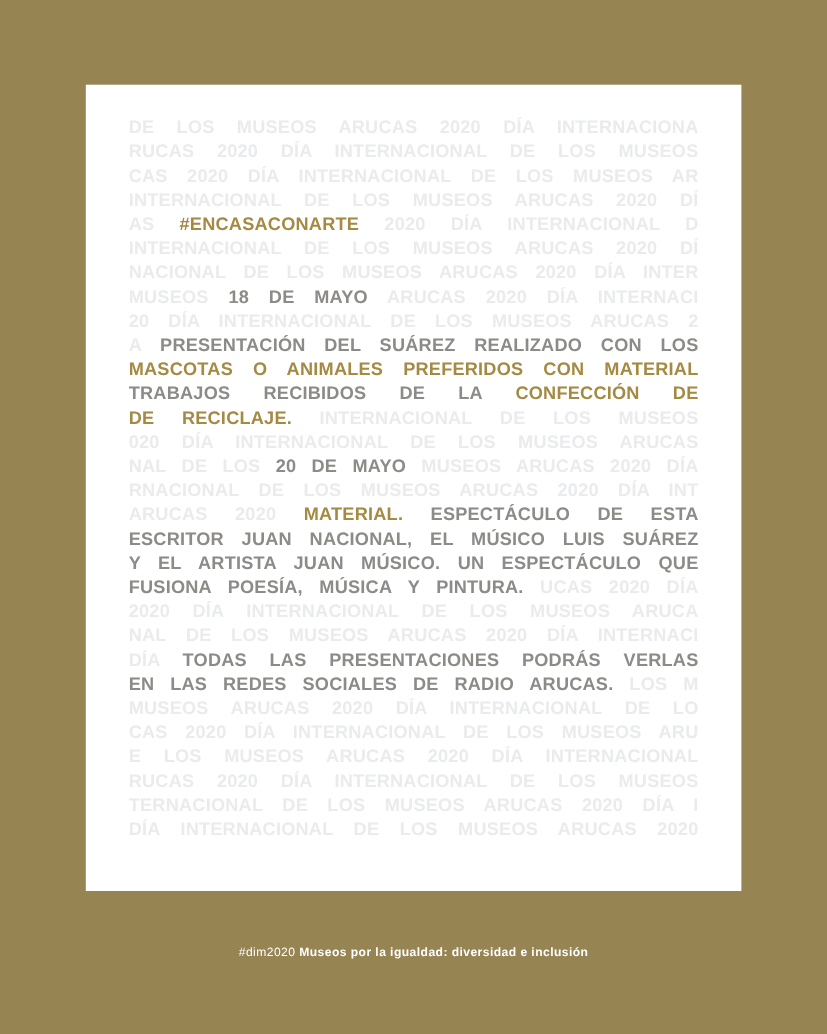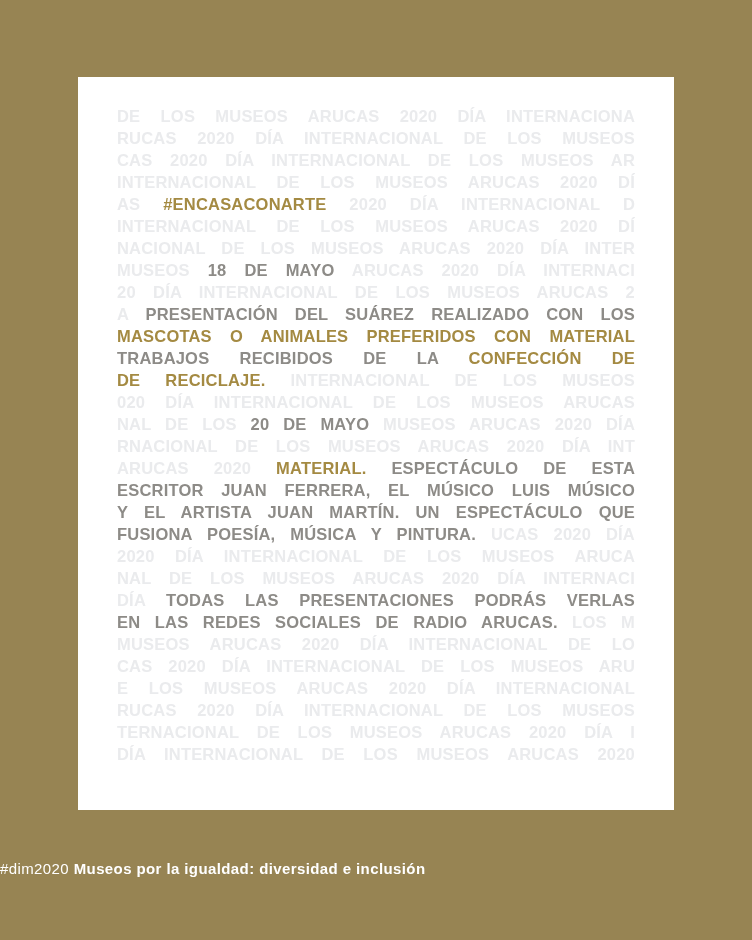--- a/index.html
+++ b/index.html
@@ -41,22 +41,23 @@
     white-space: normal;
   }
   .s-wm   { color: var(--wm,   #EAEBED); }
   .s-gray { color: var(--body, #8D8B87); margin-top: 13px; }
   .s-gold { color: var(--accent, #A48A42); }
   .poster-footer {
     position: absolute;
     left: 0;
     top: 860px;
     width: 752px;
+    text-align: center;
     color: var(--footer, #ffffff);
-    font-size: 15px;
+    font-size: 11px;
     letter-spacing: 0.4px;
   }
   .footer-hashtag { font-weight: normal; }
   .footer-slogan  { font-weight: bold; }
 </style>
 </head>
 <body>
 
 <div class="poster-card">
   <div class="text-block" id="text-block">
@@ -70,22 +71,22 @@
       <div class="poster-line"><span class="s-wm">MUSEOS </span><span class="s-gray">18 DE MAYO</span><span class="s-wm"> ARUCAS 2020 DÍA INTERNACI</span></div>
       <div class="poster-line"><span class="s-wm">20 DÍA INTERNACIONAL DE LOS MUSEOS ARUCAS 2</span></div>
       <div class="poster-line"><span class="s-wm">A </span><span class="s-gray">PRESENTACIÓN DEL SUÁREZ REALIZADO CON LOS</span></div>
       <div class="poster-line"><span class="s-gold">MASCOTAS O ANIMALES PREFERIDOS CON MATERIAL</span></div>
       <div class="poster-line"><span class="s-gray">TRABAJOS RECIBIDOS DE LA </span><span class="s-gold">CONFECCIÓN DE</span></div>
       <div class="poster-line"><span class="s-gold">DE RECICLAJE. </span><span class="s-wm">INTERNACIONAL DE LOS MUSEOS</span></div>
       <div class="poster-line"><span class="s-wm">020 DÍA INTERNACIONAL DE LOS MUSEOS ARUCAS</span></div>
       <div class="poster-line"><span class="s-wm">NAL DE LOS </span><span class="s-gray">20 DE MAYO</span><span class="s-wm"> MUSEOS ARUCAS 2020 DÍA</span></div>
       <div class="poster-line"><span class="s-wm">RNACIONAL DE LOS MUSEOS ARUCAS 2020 DÍA INT</span></div>
       <div class="poster-line"><span class="s-wm">ARUCAS 2020 </span><span class="s-gold">MATERIAL.</span><span class="s-gray"> ESPECTÁCULO DE ESTA</span></div>
-      <div class="poster-line"><span class="s-gray">ESCRITOR JUAN FERRERA, EL MÚSICO LUIS MÚSICO</span></div>
-      <div class="poster-line"><span class="s-gray">Y EL ARTISTA JUAN MARTÍN. UN ESPECTÁCULO QUE</span></div>
+      <div class="poster-line"><span class="s-gray">ESCRITOR JUAN NACIONAL, EL MÚSICO LUIS SUÁREZ</span></div>
+      <div class="poster-line"><span class="s-gray">Y EL ARTISTA JUAN MÚSICO. UN ESPECTÁCULO QUE</span></div>
       <div class="poster-line"><span class="s-gray">FUSIONA POESÍA, MÚSICA Y PINTURA. </span><span class="s-wm">UCAS 2020 DÍA</span></div>
       <div class="poster-line"><span class="s-wm">2020 DÍA INTERNACIONAL DE LOS MUSEOS ARUCA</span></div>
       <div class="poster-line"><span class="s-wm">NAL DE LOS MUSEOS ARUCAS 2020 DÍA INTERNACI</span></div>
       <div class="poster-line"><span class="s-wm">DÍA </span><span class="s-gray">TODAS LAS PRESENTACIONES PODRÁS VERLAS</span></div>
       <div class="poster-line"><span class="s-gray">EN LAS REDES SOCIALES DE RADIO ARUCAS. </span><span class="s-wm">LOS M</span></div>
       <div class="poster-line"><span class="s-wm">MUSEOS ARUCAS 2020 DÍA INTERNACIONAL DE LO</span></div>
       <div class="poster-line"><span class="s-wm">CAS 2020 DÍA INTERNACIONAL DE LOS MUSEOS ARU</span></div>
       <div class="poster-line"><span class="s-wm">E LOS MUSEOS ARUCAS 2020 DÍA INTERNACIONAL</span></div>
       <div class="poster-line"><span class="s-wm">RUCAS 2020 DÍA INTERNACIONAL DE LOS MUSEOS</span></div>
       <div class="poster-line"><span class="s-wm">TERNACIONAL DE LOS MUSEOS ARUCAS 2020 DÍA I</span></div>

